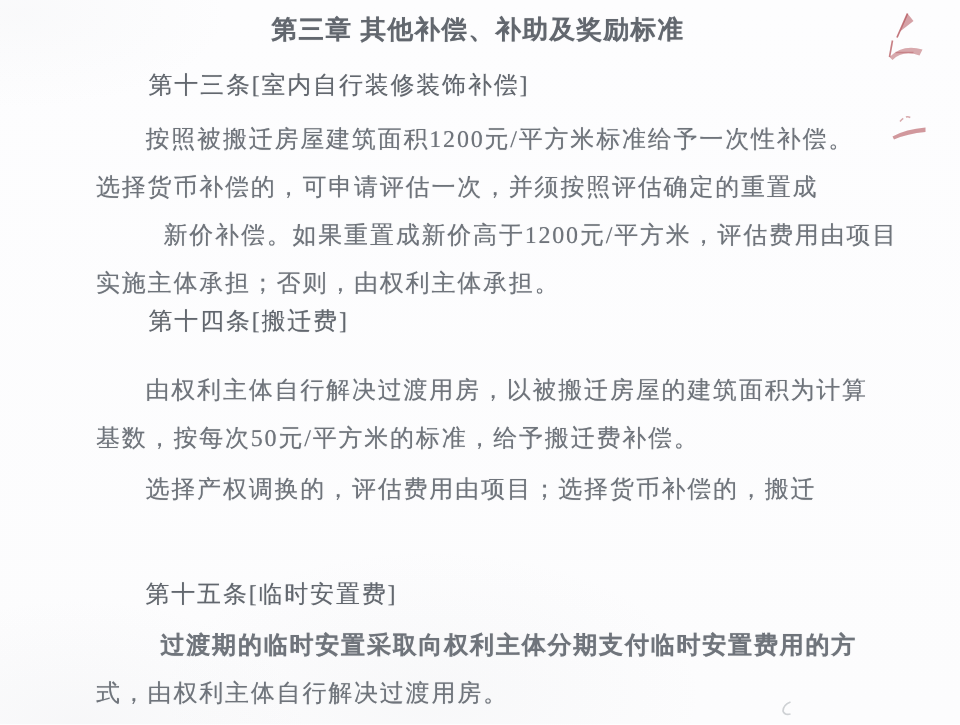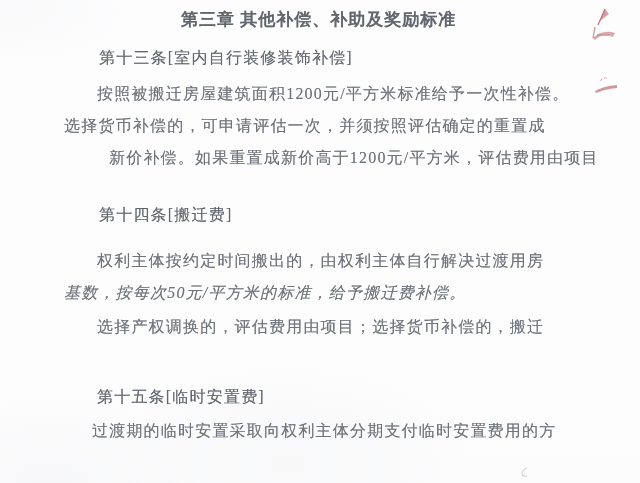--- a/index.html
+++ b/index.html
@@ -51,34 +51,36 @@
   <p class="line chapter-title" style="left:181px; top:9px;">第三章  其他补偿、补助及奖励标准</p>
 
   <p class="line article-heading" style="left:99px; top:47px;">第十三条[室内自行装修装饰补偿]</p>
 
   <p class="line" style="left:97px; top:83px;">按照被搬迁房屋建筑面积1200元/平方米标准给予一次性补偿。</p>
 
   <p class="line" style="left:64px; top:115px;">选择货币补偿的，可申请评估一次，并须按照评估确定的重置成</p>
 
   <p class="line" style="left:64px; top:147px;margin-left:45px;">新价补偿。如果重置成新价高于1200元/平方米，评估费用由项目</p>
 
+  <p class="line" style="left:64px; top:179px;">实施主体承担；否则，由权利主体承担。</p>
 
   <p class="line article-heading" style="left:99px; top:204px;">第十四条[搬迁费]</p>
 
-  <p class="line" style="left:97px; top:250px;">权利主体按约定时间搬出的，由权利主体自行解决过渡用房</p>
+  <p class="line" style="left:97px; top:250px;">由权利主体自行解决过渡用房，以被搬迁房屋的建筑面积为计算</p>
 
-  <p class="line" style="left:64px; top:282px;font-style:italic;">基数，按每次50元/平方米的标准，给予搬迁费补偿。</p>
+  <p class="line" style="left:64px; top:282px;">基数，按每次50元/平方米的标准，给予搬迁费补偿。</p>
 
   <p class="line" style="left:97px; top:316px;">选择产权调换的，评估费用由项目；选择货币补偿的，搬迁</p>
 
 
   <p class="line article-heading" style="left:97px; top:386px;">第十五条[临时安置费]</p>
 
-  <p class="line" style="left:92px; top:420px;">过渡期的临时安置采取向权利主体分期支付临时安置费用的方</p>
+  <p class="line" style="left:107px; top:420px;font-weight:bold;">过渡期的临时安置采取向权利主体分期支付临时安置费用的方</p>
 
+  <p class="line" style="left:64px; top:452px;">式，由权利主体自行解决过渡用房。</p>
 
   <span class="pen-mark" style="left:594px; top:7px;">
     <svg width="18" height="20" viewBox="0 0 18 20">
       <path d="M11,2 L4,18" stroke="var(--red-mark, #b4555c)" stroke-width="1.2" fill="none" opacity="0.8"></path>
       <path d="M11,2 L15,7 L6,14 Z" fill="var(--red-mark, #b4555c)" opacity="0.55"></path>
     </svg>
   </span>
 
   <span class="pen-mark" style="left:591px; top:24px;">
     <svg width="26" height="18" viewBox="0 0 26 18">

